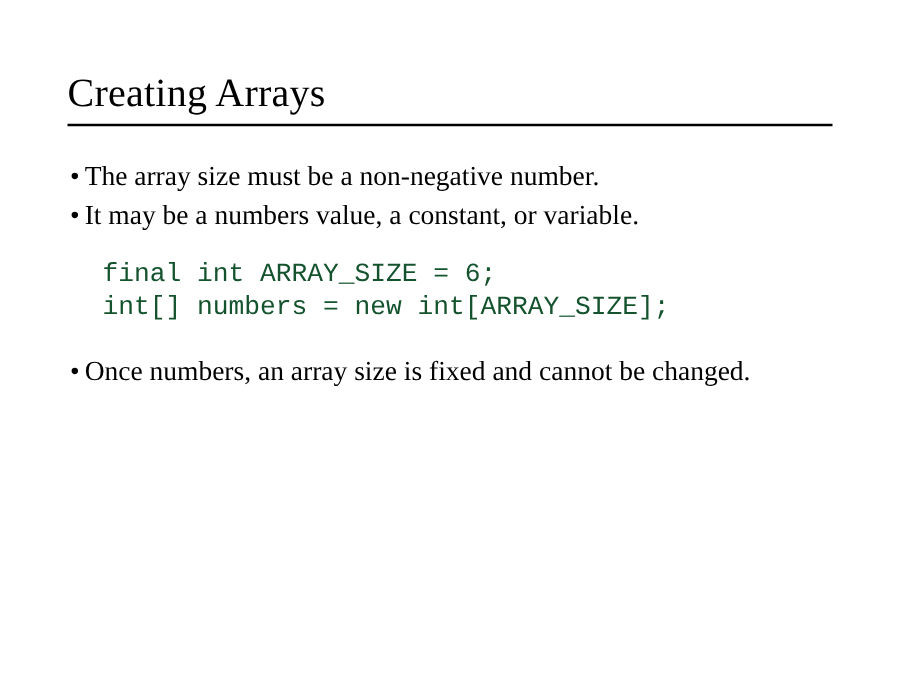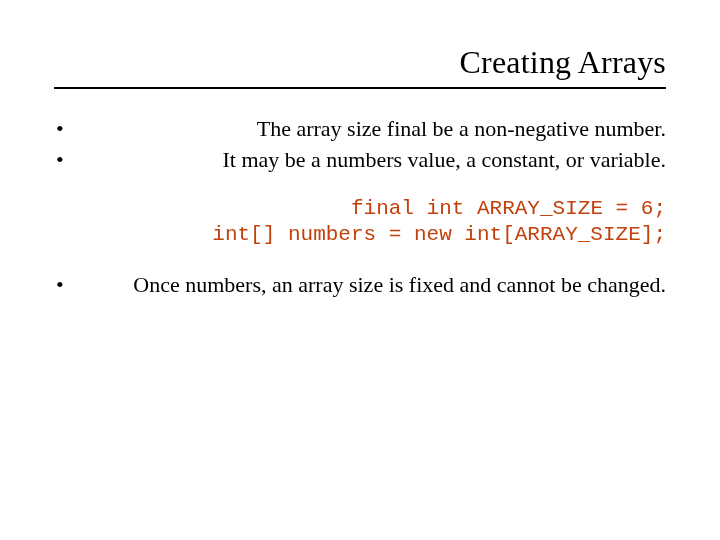--- a/index.html
+++ b/index.html
@@ -8,22 +8,21 @@
     width: 720px;
     height: 540px;
     background: #ffffff;
     font-family: "Times New Roman", Times, serif;
     color: #000;
   }
   .slide {
     box-sizing: border-box;
     width: 720px;
     height: 540px;
-    padding: 44px 54px 0 54px;
-    text-align: right;
+    padding: 56px 54px 0 54px;
   }
   .title {
     font-size: 32px;
     font-weight: normal;
     margin: 0 0 6px 0;
     letter-spacing: 0.2px;
   }
   .rule {
     border: none;
     border-top: 2px solid #000;
@@ -40,38 +39,38 @@
   .bullet .dot {
     flex: 0 0 auto;
     margin-right: 4px;
   }
   .bullet .txt {
     flex: 1 1 auto;
   }
   .code-block {
     font-family: "Courier New", Courier, monospace;
     font-size: 21px;
-    color: #c2410c;
-    margin: 22px 0 22px 39px;
+    color: #14532d;
+    margin: 22px 0 22px 28px;
     line-height: 1.25;
     white-space: pre;
   }
 </style>
 </head>
 <body>
 
 <div class="slide">
   <h1 class="title">Creating Arrays</h1>
   <hr class="rule">
 
   <div class="body">
 
     <div class="bullet">
       <span class="dot">•</span>
-      <span class="txt">The array size final be a non-negative number.</span>
+      <span class="txt">The array size must be a non-negative number.</span>
     </div>
 
     <div class="bullet">
       <span class="dot">•</span>
       <span class="txt">It may be a numbers value, a constant, or variable.</span>
     </div>
 
     <div class="code-block"><span>final int ARRAY_SIZE = 6;</span>
 <span>int[] numbers = new int[ARRAY_SIZE];</span></div>
 

